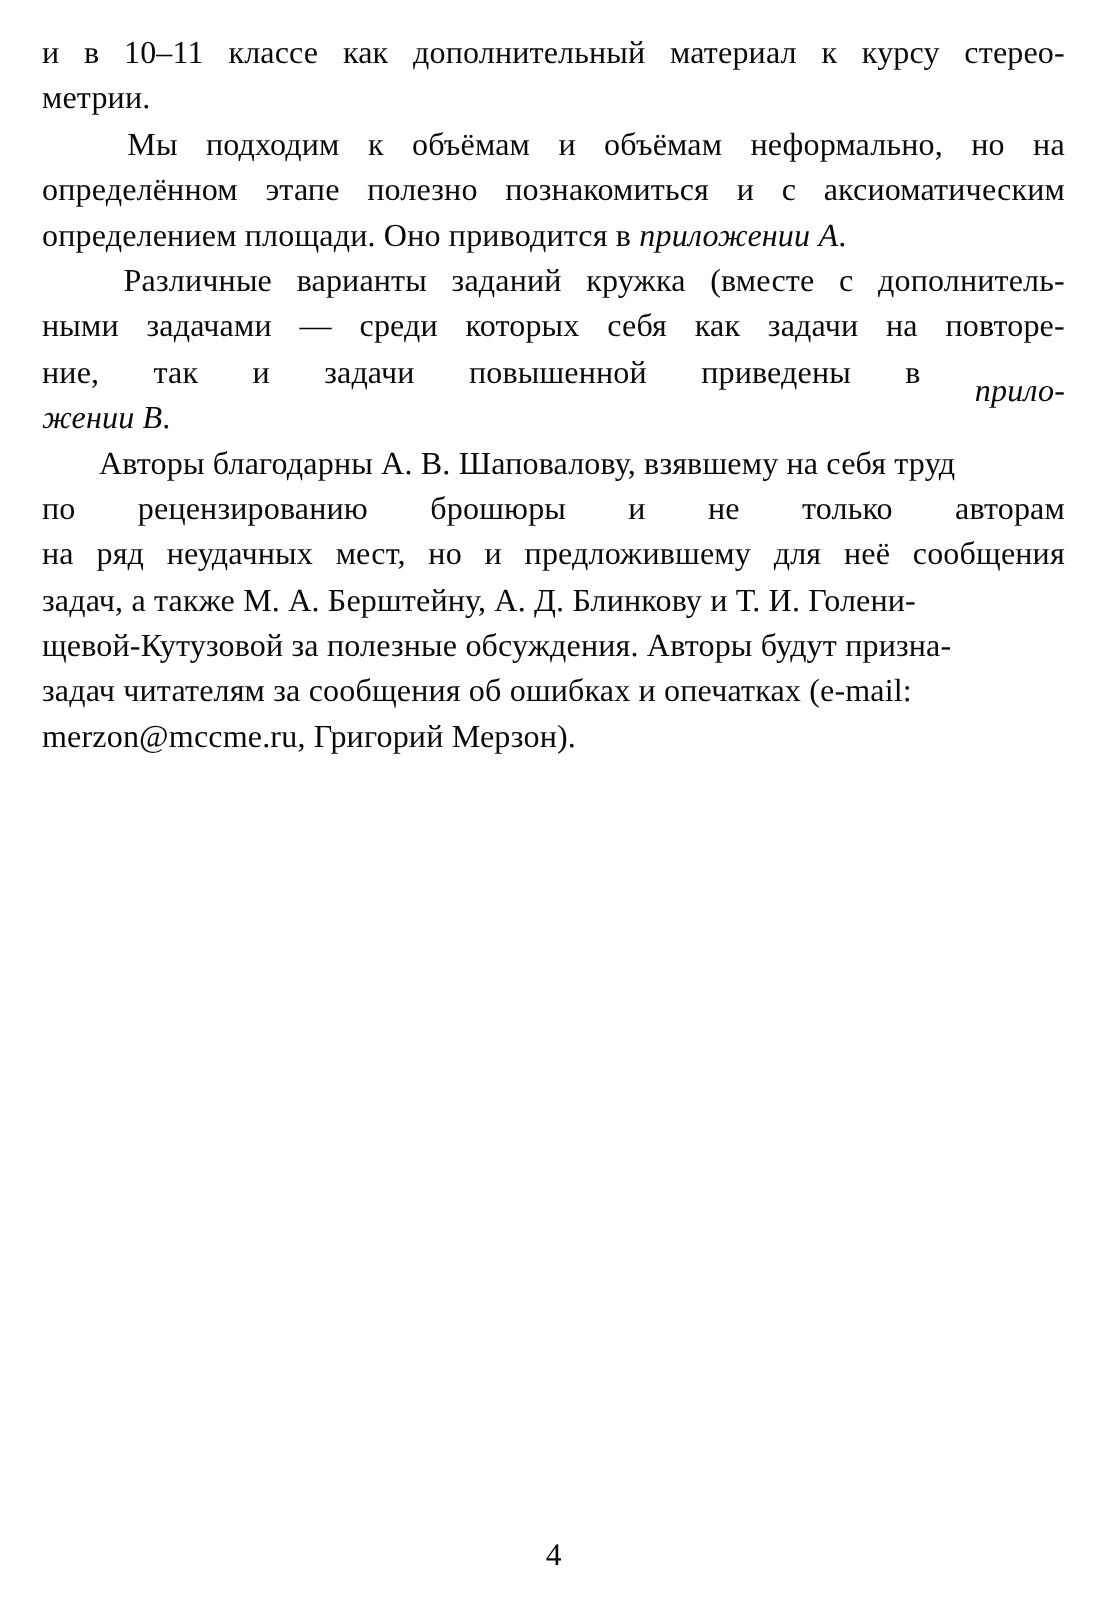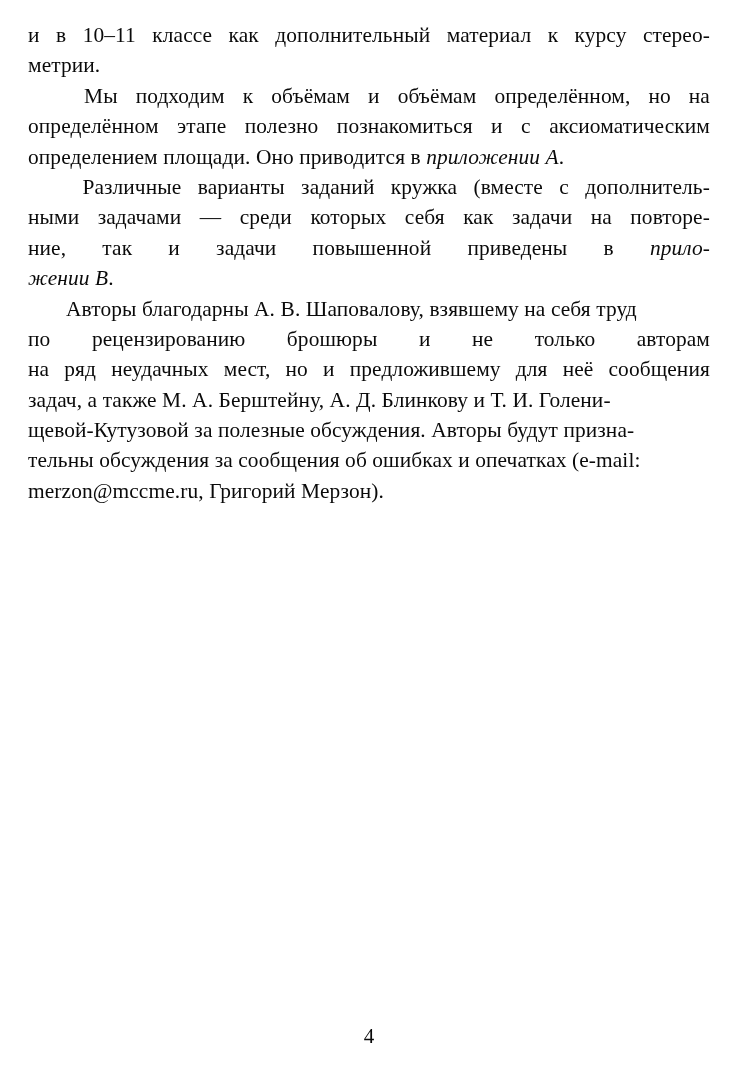--- a/index.html
+++ b/index.html
@@ -47,21 +47,21 @@
 
   
   .ln.flush { display: block; }
 
   
   .ln .indent {
     display: inline-block;
     width: 38px;
   }
 
-  .it { font-style: italic; }
+  .it { font-style: italic; margin-top: 12px; }
 
   
   .folio {
     position: absolute;
     left: 0;
     top: 1024px;
     width: 738px;
     text-align: center;
     font-family: "Liberation Serif", "DejaVu Serif", serif;
     font-size: 21px;
@@ -93,21 +93,21 @@
 
     <div class="para">
       <div class="ln just">
         <span class="indent"></span>
         <span>Мы</span>
         <span>подходим</span>
         <span>к</span>
         <span>объёмам</span>
         <span>и</span>
         <span>объёмам</span>
-        <span>определённом,</span>
+        <span>неформально,</span>
         <span>но</span>
         <span>на</span>
       </div>
       <div class="ln just">
         <span>определённом</span>
         <span>этапе</span>
         <span>полезно</span>
         <span>познакомиться</span>
         <span>и</span>
         <span>с</span>
@@ -170,21 +170,21 @@
         <span>мест,</span>
         <span>но</span>
         <span>и</span>
         <span>предложившему</span>
         <span>для</span>
         <span>неё</span>
         <span>сообщения</span>
       </div>
       <div class="ln flush">задач, а также М. А. Берштейну, А. Д. Блинкову и Т. И. Голени-</div>
       <div class="ln flush">щевой-Кутузовой за полезные обсуждения. Авторы будут призна-</div>
-      <div class="ln flush">тельны обсуждения за сообщения об ошибках и опечатках (e-mail:</div>
+      <div class="ln flush">задач читателям за сообщения об ошибках и опечатках (e-mail:</div>
       <div class="ln flush">merzon@mccme.ru, Григорий Мерзон).</div>
     </div>
 
   </div>
 
   <div class="folio">4</div>
 
 </div>
 
 </body></html>

